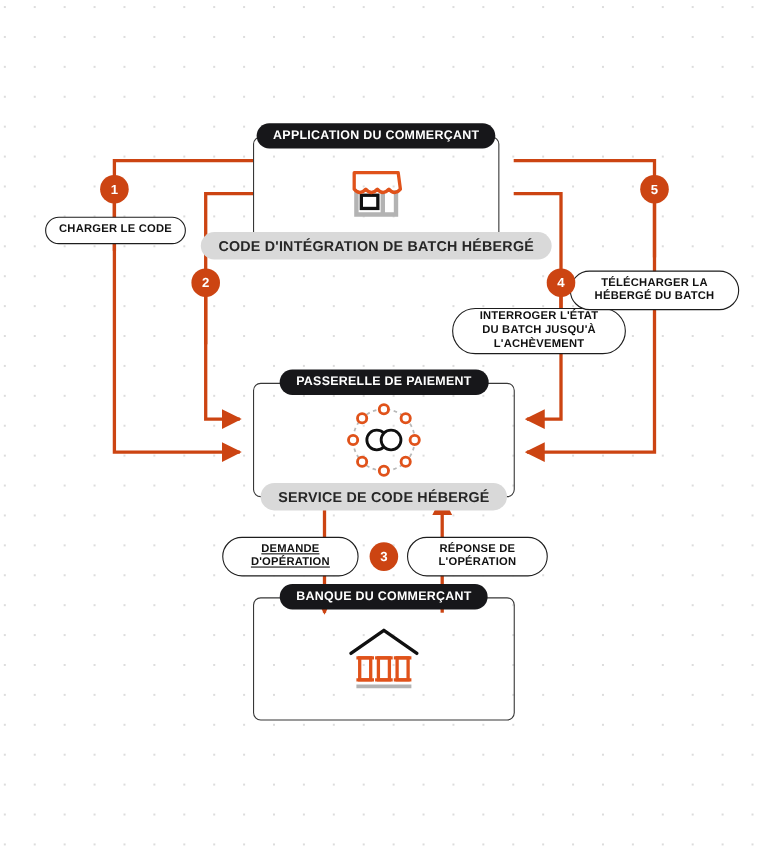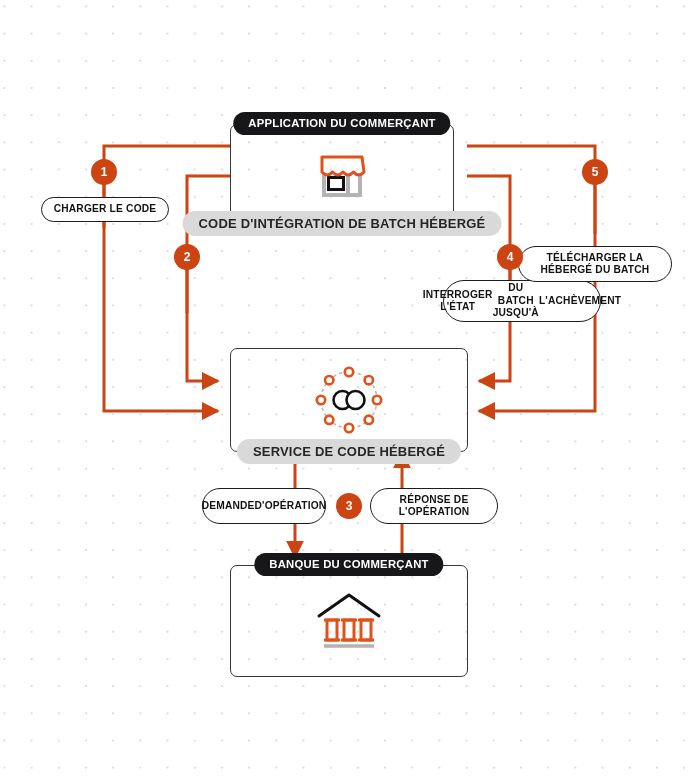--- a/index.html
+++ b/index.html
@@ -165,20 +165,21 @@
                  q -5.3 6 -10.5 0
                  q -5.3 6 -10.5 0
                  q -5.3 6 -10.5 0 Z" fill="none" stroke="#e0521a" stroke-width="3" stroke-linejoin="round"></path>
       </svg>
     </div>
 
     <div class="panel-footer">CODE D'INTÉGRATION DE BATCH HÉBERGÉ</div>
   </div>
 
   <div class="panel" style="left:230px; top:348px; width:238px; height:104px;">
+    <div class="panel-title">PASSERELLE DE PAIEMENT</div>
 
     <div class="panel-icon" style="width:76px; height:76px;">
       <svg width="76" height="76" viewBox="0 0 76 76">
         <g stroke="#b8b8b8" stroke-width="1.6" fill="none" stroke-dasharray="3.2 3.2">
           <circle cx="38" cy="38" r="28"></circle>
         </g>
         <g fill="#ffffff" stroke="#e0521a" stroke-width="2.6">
           <circle cx="38" cy="10" r="4.2"></circle>
           <circle cx="57.8" cy="18.2" r="4.2"></circle>
           <circle cx="66" cy="38" r="4.2"></circle>
@@ -192,21 +193,21 @@
         <g fill="#ffffff" stroke="#101010" stroke-width="2.6">
           <circle cx="31.5" cy="38" r="9"></circle>
           <circle cx="44.5" cy="38" r="9"></circle>
         </g>
       </svg>
     </div>
 
     <div class="panel-footer">SERVICE DE CODE HÉBERGÉ</div>
   </div>
 
-  <div class="panel" style="left:230px; top:565px; width:238px; height:112px;">
+  <div class="panel" style="left:230px; top:543px; width:238px; height:112px;">
     <div class="panel-title">BANQUE DU COMMERÇANT</div>
 
     <div class="panel-icon" style="width:72px; height:62px;">
       <svg width="72" height="62" viewBox="0 0 72 62">
 
         <path d="M 6 26 L 36 5 L 66 26" fill="none" stroke="#101010" stroke-width="3" stroke-linejoin="round" stroke-linecap="round"></path>
 
         <g stroke="#e0521a" stroke-width="3" fill="none">
           <rect x="14" y="30" width="10" height="20"></rect>
           <line x1="11" y1="30" x2="27" y2="30"></line>
@@ -224,32 +225,32 @@
         <line x1="11" y1="56" x2="61" y2="56" stroke="#b3b3b3" stroke-width="3.5"></line>
       </svg>
     </div>
   </div>
 
   <div class="pill" style="left:41px; top:197px; width:128px; height:25px;">
     <span>CHARGER LE CODE</span>
   </div>
 
 
-  <div class="pill" style="left:443px; top:280px; width:158px; height:42px; ">
+  <div class="pill" style="left:411px; top:280px; width:158px; height:42px; flex-direction:column;text-align:right;">
     <span>INTERROGER L'ÉTAT</span>
     <span>DU BATCH JUSQU'À</span>
     <span>L'ACHÈVEMENT</span>
   </div>
 
   <div class="pill" style="left:518px; top:198px; width:154px; height:36px; flex-direction:column;margin-top:48px;">
     <span>TÉLÉCHARGER LA</span>
     <span>HÉBERGÉ DU BATCH</span>
   </div>
 
-  <div class="pill" style="left:202px; top:488px; width:124px; height:36px; flex-direction:row;">
+  <div class="pill" style="left:202px; top:488px; width:124px; height:36px; flex-direction:column;text-decoration:underline;">
     <span>DEMANDE</span>
     <span>D'OPÉRATION</span>
   </div>
 
   <div class="pill" style="left:370px; top:488px; width:128px; height:36px; flex-direction:column;">
     <span>RÉPONSE DE</span>
     <span>L'OPÉRATION</span>
   </div>
 
   <div class="badge" style="left:91px; top:159px;">

